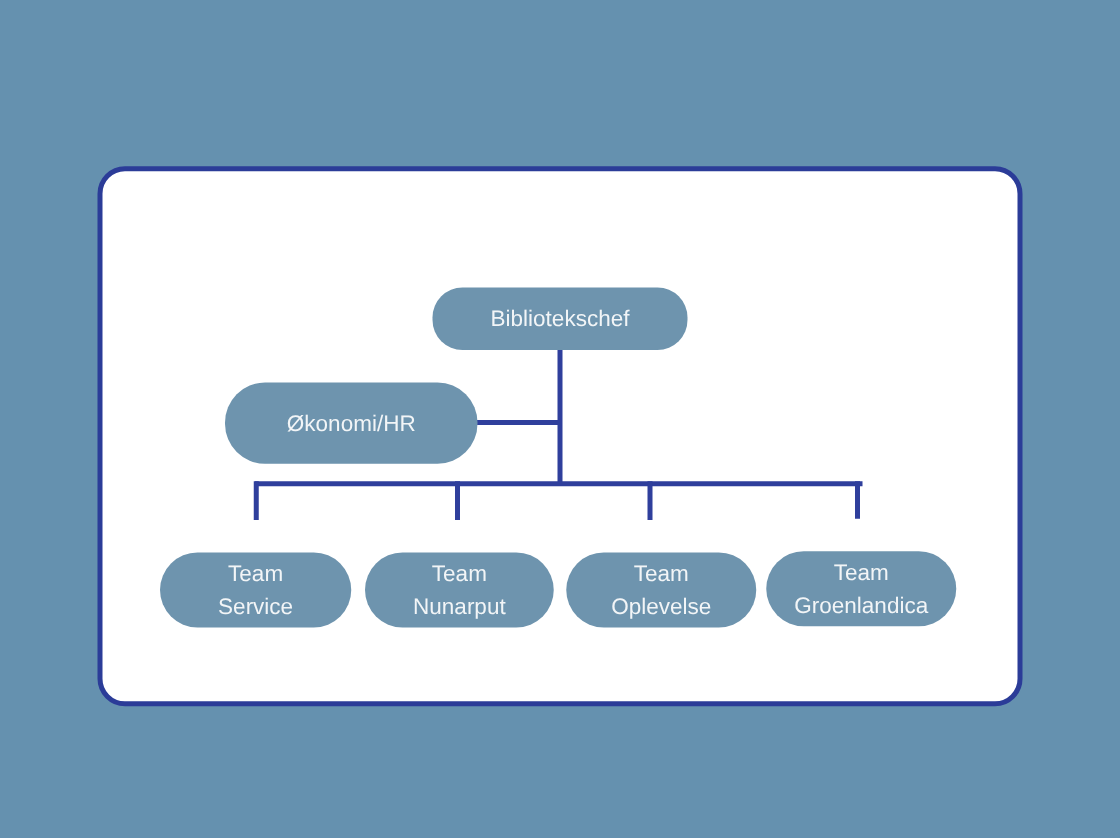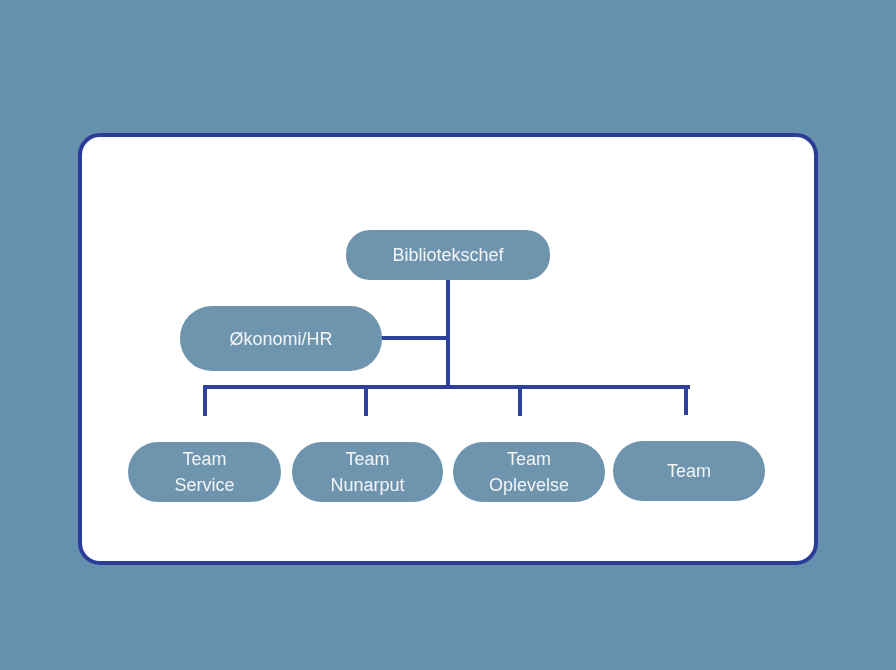--- a/index.html
+++ b/index.html
@@ -97,14 +97,15 @@
     <span class="node-line">Nunarput</span>
   </div>
 
   <div class="node node-team team-3">
     <span class="node-line">Team</span>
     <span class="node-line">Oplevelse</span>
   </div>
 
   <div class="node node-team team-4">
     <span class="node-line">Team</span>
+    <span class="node-line">Groenlandica</span>
   </div>
 </div>
 
 </body></html>

